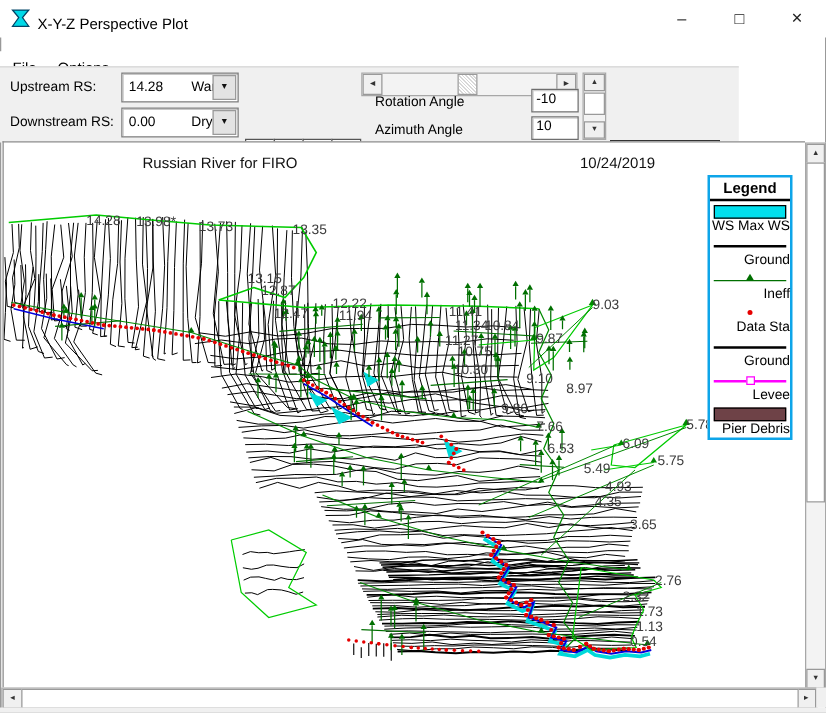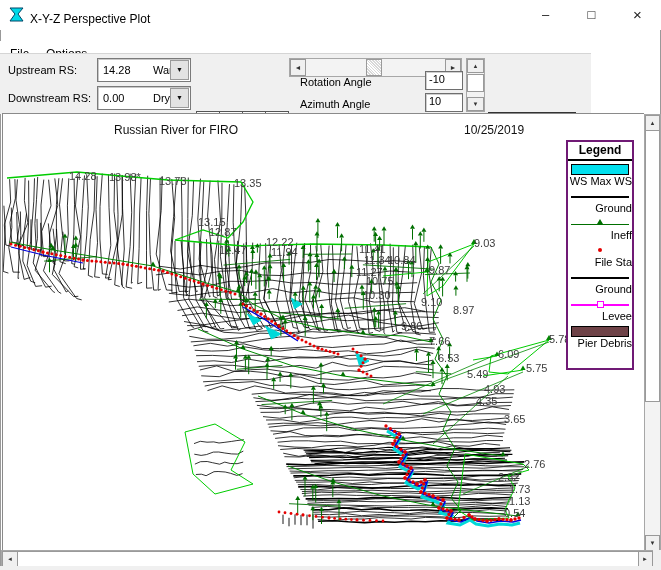--- a/index.html
+++ b/index.html
@@ -30,21 +30,21 @@
   .sbarrow{background:#f0f0f0;border:1px solid #999;text-align:center;color:#333;position:absolute;}
   .sbthumb{background:#fff;border:1px solid #9a9a9a;position:absolute;
            background-image:repeating-linear-gradient(45deg,#d8d8d8 0 1px,#fff 1px 2px);}
   .numbox{background:#fff;border:1px solid #6e6e6e;box-shadow:inset 1px 1px 0 #cfcfcf;padding:1px 0 0 3px;font-size:11px;}
   #reload{left:488px;top:58px;width:86px;height:21px;background:#f2f2f2;border:1px solid #333;
           text-align:center;line-height:19px;font-size:12px;}
   
   #plotwrap{left:2px;top:113px;width:641px;height:436px;background:#fff;border-left:1px solid #8a8a8a;border-top:1px solid #8a8a8a;text-decoration:underline;}
   .ptitle{top:9px;font-size:12px;color:#111;white-space:nowrap;}
   
-  #legend{left:563px;top:26px;width:64px;background:#fff;border:2px solid #701a75;padding-bottom:18px;}
+  #legend{left:563px;top:26px;width:64px;background:#fff;border:2px solid #0ea5e9;padding-bottom:0;}
   #legend .ltitle{font-size:12px;font-weight:bold;text-align:center;border-bottom:2px solid #000;padding:1px 0 2px;}
   .litem{text-align:right;}
   .lsym{height:12px;position:relative;margin:2px 3px 0;}
   .llab{font-size:11px;line-height:12px;padding-bottom:1px;}
   
   .framebar{background:#f0f0f0;}
 </style>
 </head>
 <body>
 
@@ -104,21 +104,21 @@
   <span class="abs lbl" style="left:300px;top:22px">Rotation Angle</span>
   <span class="abs lbl" style="left:300px;top:44px">Azimuth Angle</span>
   <div class="abs numbox" style="left:425px;top:17px;width:33px;height:16px">-10</div>
   <div class="abs numbox" style="left:425px;top:39px;width:33px;height:16px">10</div>
 
   <div class="abs" id="reload">Reload Data</div>
 </div>
 
 <div id="plotwrap" class="abs">
   <span class="abs ptitle" style="left:111px">Russian River for FIRO</span>
-  <span class="abs ptitle" style="left:461px">10/25/2019</span>
+  <span class="abs ptitle" style="left:461px">10/24/2019</span>
 
   <svg id="plot-svg" class="abs" style="left:0;top:0" width="641" height="436" viewBox="0 0 641 436">
       <g>
         <polyline points="6.6,65.2 7.7,88.0 1.3,110.9 2.8,131.0 8.0,132.3" fill="none" stroke="#000000" stroke-width="0.8"></polyline>
         <polyline points="11.9,65.1 12.4,84.2 7.0,108.3 8.8,128.0 15.0,129.4" fill="none" stroke="#000000" stroke-width="0.8"></polyline>
         <polyline points="14.4,65.4 13.0,86.2 16.5,110.8 13.5,130.8 17.0,130.6" fill="none" stroke="#000000" stroke-width="0.8"></polyline>
         <polyline points="22.1,63.9 21.4,86.5 24.9,108.9 15.1,132.4 20.6,131.3" fill="none" stroke="#000000" stroke-width="0.8"></polyline>
         <polyline points="25.6,66.5 25.8,90.9 25.6,108.8 24.1,134.2 28.6,132.5" fill="none" stroke="#000000" stroke-width="0.8"></polyline>
         <polyline points="31.5,64.3 30.8,87.2 28.7,114.1 28.4,135.7 32.0,133.7" fill="none" stroke="#000000" stroke-width="0.8"></polyline>
         <polyline points="34.7,63.0 33.5,85.7 31.9,109.5 33.3,136.0 39.1,135.9" fill="none" stroke="#000000" stroke-width="0.8"></polyline>
@@ -867,21 +867,21 @@
           <div class="lsym">
             <div style="position:absolute;left:0;right:0;top:7px;height:1px;background:#006f00"></div>
             <div style="position:absolute;left:50%;top:2px;margin-left:-3px;width:0;height:0;border-left:3px solid transparent;border-right:3px solid transparent;border-bottom:5px solid #006f00"></div>
           </div>
           <div class="llab">Ineff</div>
         </div>
         <div class="litem">
           <div class="lsym">
             <div style="position:absolute;left:50%;top:4px;margin-left:-2px;width:4px;height:4px;border-radius:50%;background:#e60000"></div>
           </div>
-          <div class="llab">File Sta</div>
+          <div class="llab">Data Sta</div>
         </div>
         <div class="litem">
           <div class="lsym">
             <div style="position:absolute;left:0;right:0;top:6px;height:2px;background:#000000"></div>
           </div>
           <div class="llab">Ground</div>
         </div>
         <div class="litem">
           <div class="lsym">
             <div style="position:absolute;left:0;right:0;top:6px;height:1.5px;background:#ff00ff"></div>

